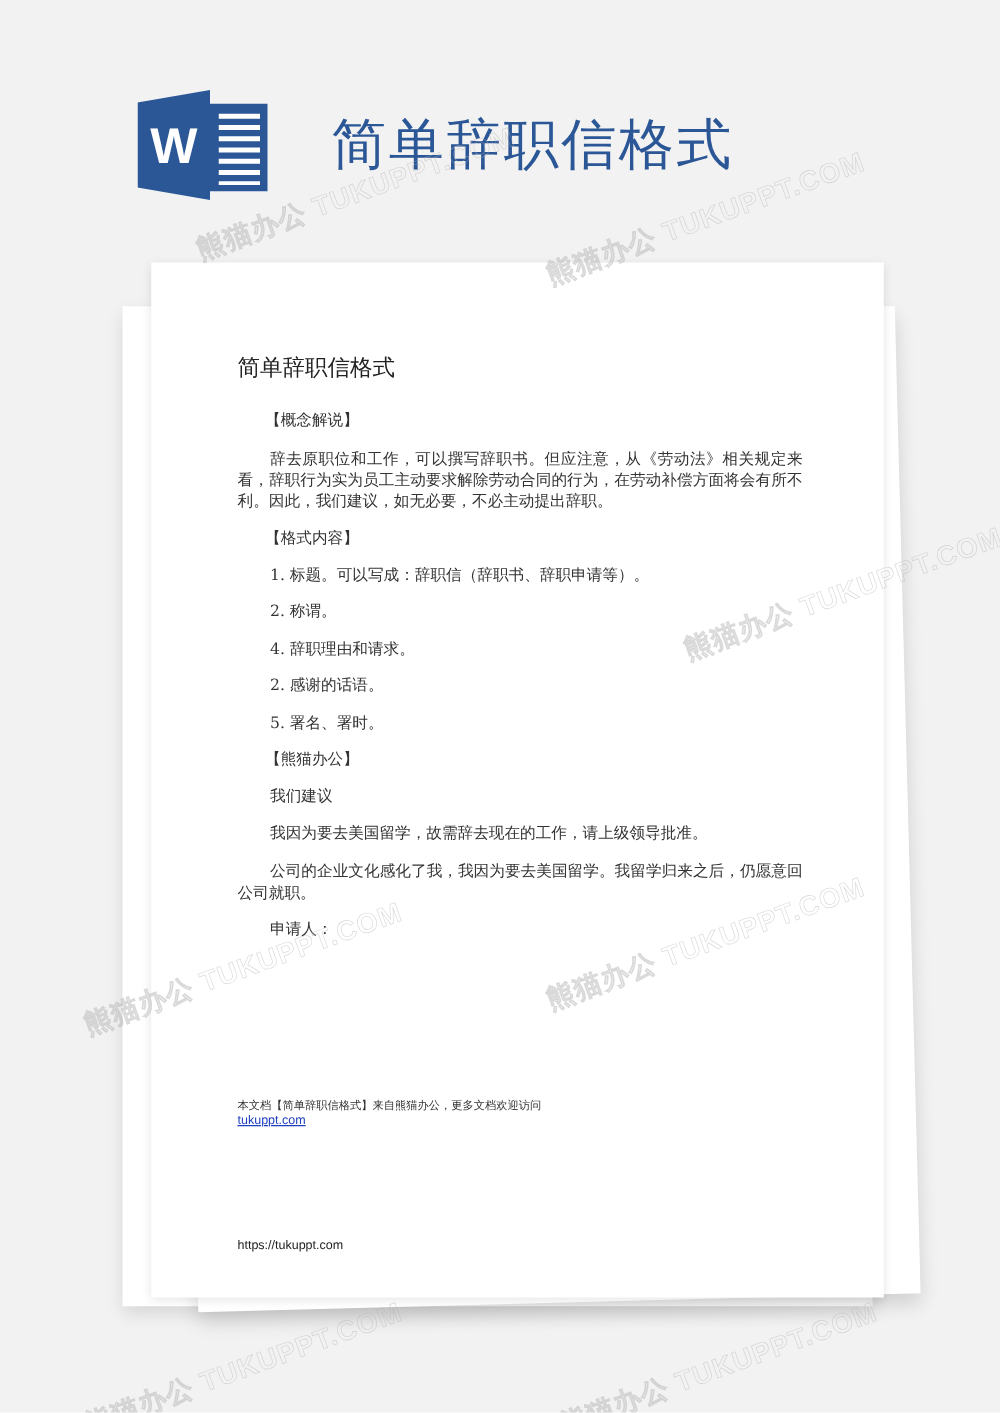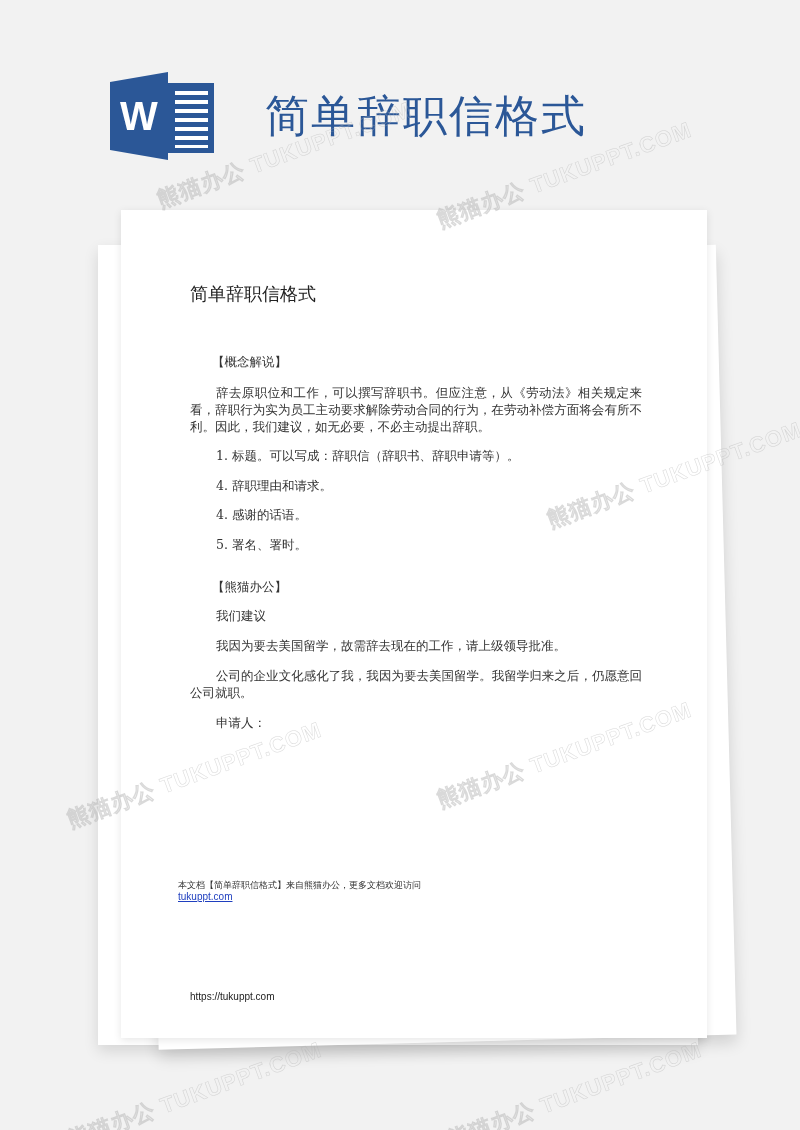--- a/index.html
+++ b/index.html
@@ -33,24 +33,24 @@
       position: absolute; left: 121px; top: 210px; width: 586px; height: 828px;
       background: #fff; box-shadow: 0 2px 8px rgba(0,0,0,0.10);
       z-index: 2;
     }
     .doc-title {
       position: absolute; left: 69px; top: 72px;
       font-family: "DejaVu Sans", sans-serif; font-size: 18px; color: #222;
     }
     .body { position: absolute; left: 69px; top: 118px; width: 452px; color: #333; font-size: 12.5px; }
     .p { margin: 0 0 13.5px 0; line-height: 16px; text-indent: 26px; text-align: justify; }
-    .p.bracket { text-indent: 22px; margin-top: 26px; }
+    .p.bracket { text-indent: 22px; }
     .p.multi { line-height: 17px; }
     .footer-note {
-      position: absolute; left: 57px; top: 669px; font-size: 9px; color: #333;
+      position: absolute; left: 69px; top: 669px; font-size: 9px; color: #333;
       font-family: "DejaVu Sans", sans-serif; line-height: 12px;
     }
     .footer-link { color: #1f3fbf; text-decoration: underline; display: block; font-family: "Liberation Sans", sans-serif; font-size: 10px; }
     .page-url {
       position: absolute; left: 69px; top: 781px; font-size: 10px; color: #222;
       font-family: "Liberation Sans", sans-serif;
     }
   </style>
 </head>
 <body>
@@ -82,23 +82,25 @@
 </div>
 
 <div class="back-page p1"></div>
 <div class="back-page p2"></div>
 
 <div class="page">
   <div class="doc-title">简单辞职信格式</div>
   <div class="body">
     <p class="p bracket">【概念解说】</p>
     <p class="p multi">辞去原职位和工作，可以撰写辞职书。但应注意，从《劳动法》相关规定来看，辞职行为实为员工主动要求解除劳动合同的行为，在劳动补偿方面将会有所不利。因此，我们建议，如无必要，不必主动提出辞职。</p>
+    <p class="p bracket">【格式内容】</p>
     <p class="p">1. 标题。可以写成：辞职信（辞职书、辞职申请等）。</p>
+    <p class="p">2. 称谓。</p>
     <p class="p">4. 辞职理由和请求。</p>
-    <p class="p">4. 感谢的话语。</p>
+    <p class="p">2. 感谢的话语。</p>
     <p class="p">5. 署名、署时。</p>
     <p class="p bracket">【熊猫办公】</p>
     <p class="p">我们建议</p>
     <p class="p">我因为要去美国留学，故需辞去现在的工作，请上级领导批准。</p>
     <p class="p multi">公司的企业文化感化了我，我因为要去美国留学。我留学归来之后，仍愿意回公司就职。</p>
     <p class="p">申请人：</p>
   </div>
   <div class="footer-note">
     <span>本文档【简单辞职信格式】来自熊猫办公，更多文档欢迎访问</span>
     <a class="footer-link">tukuppt.com</a>

